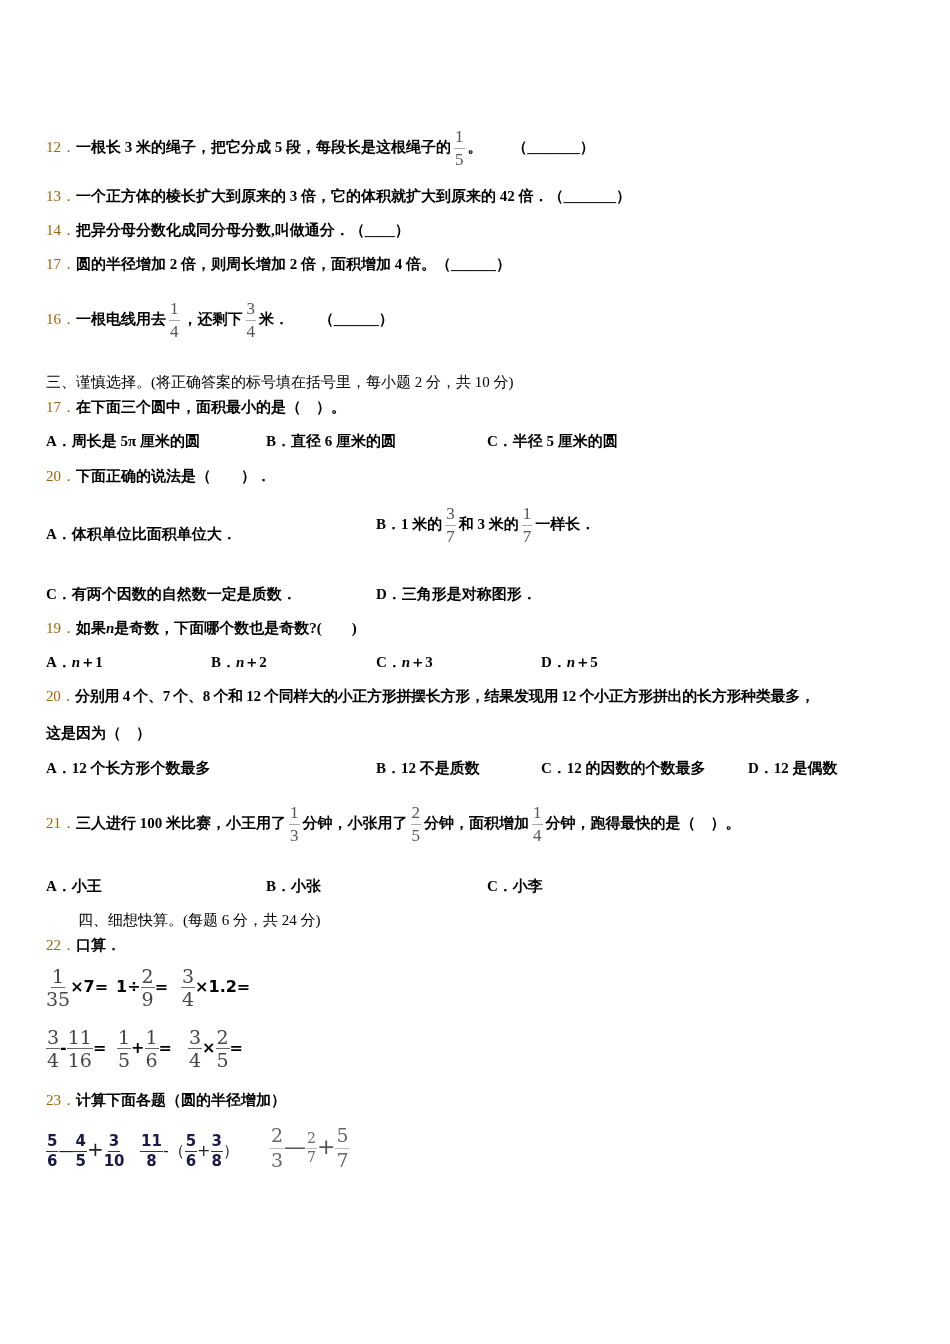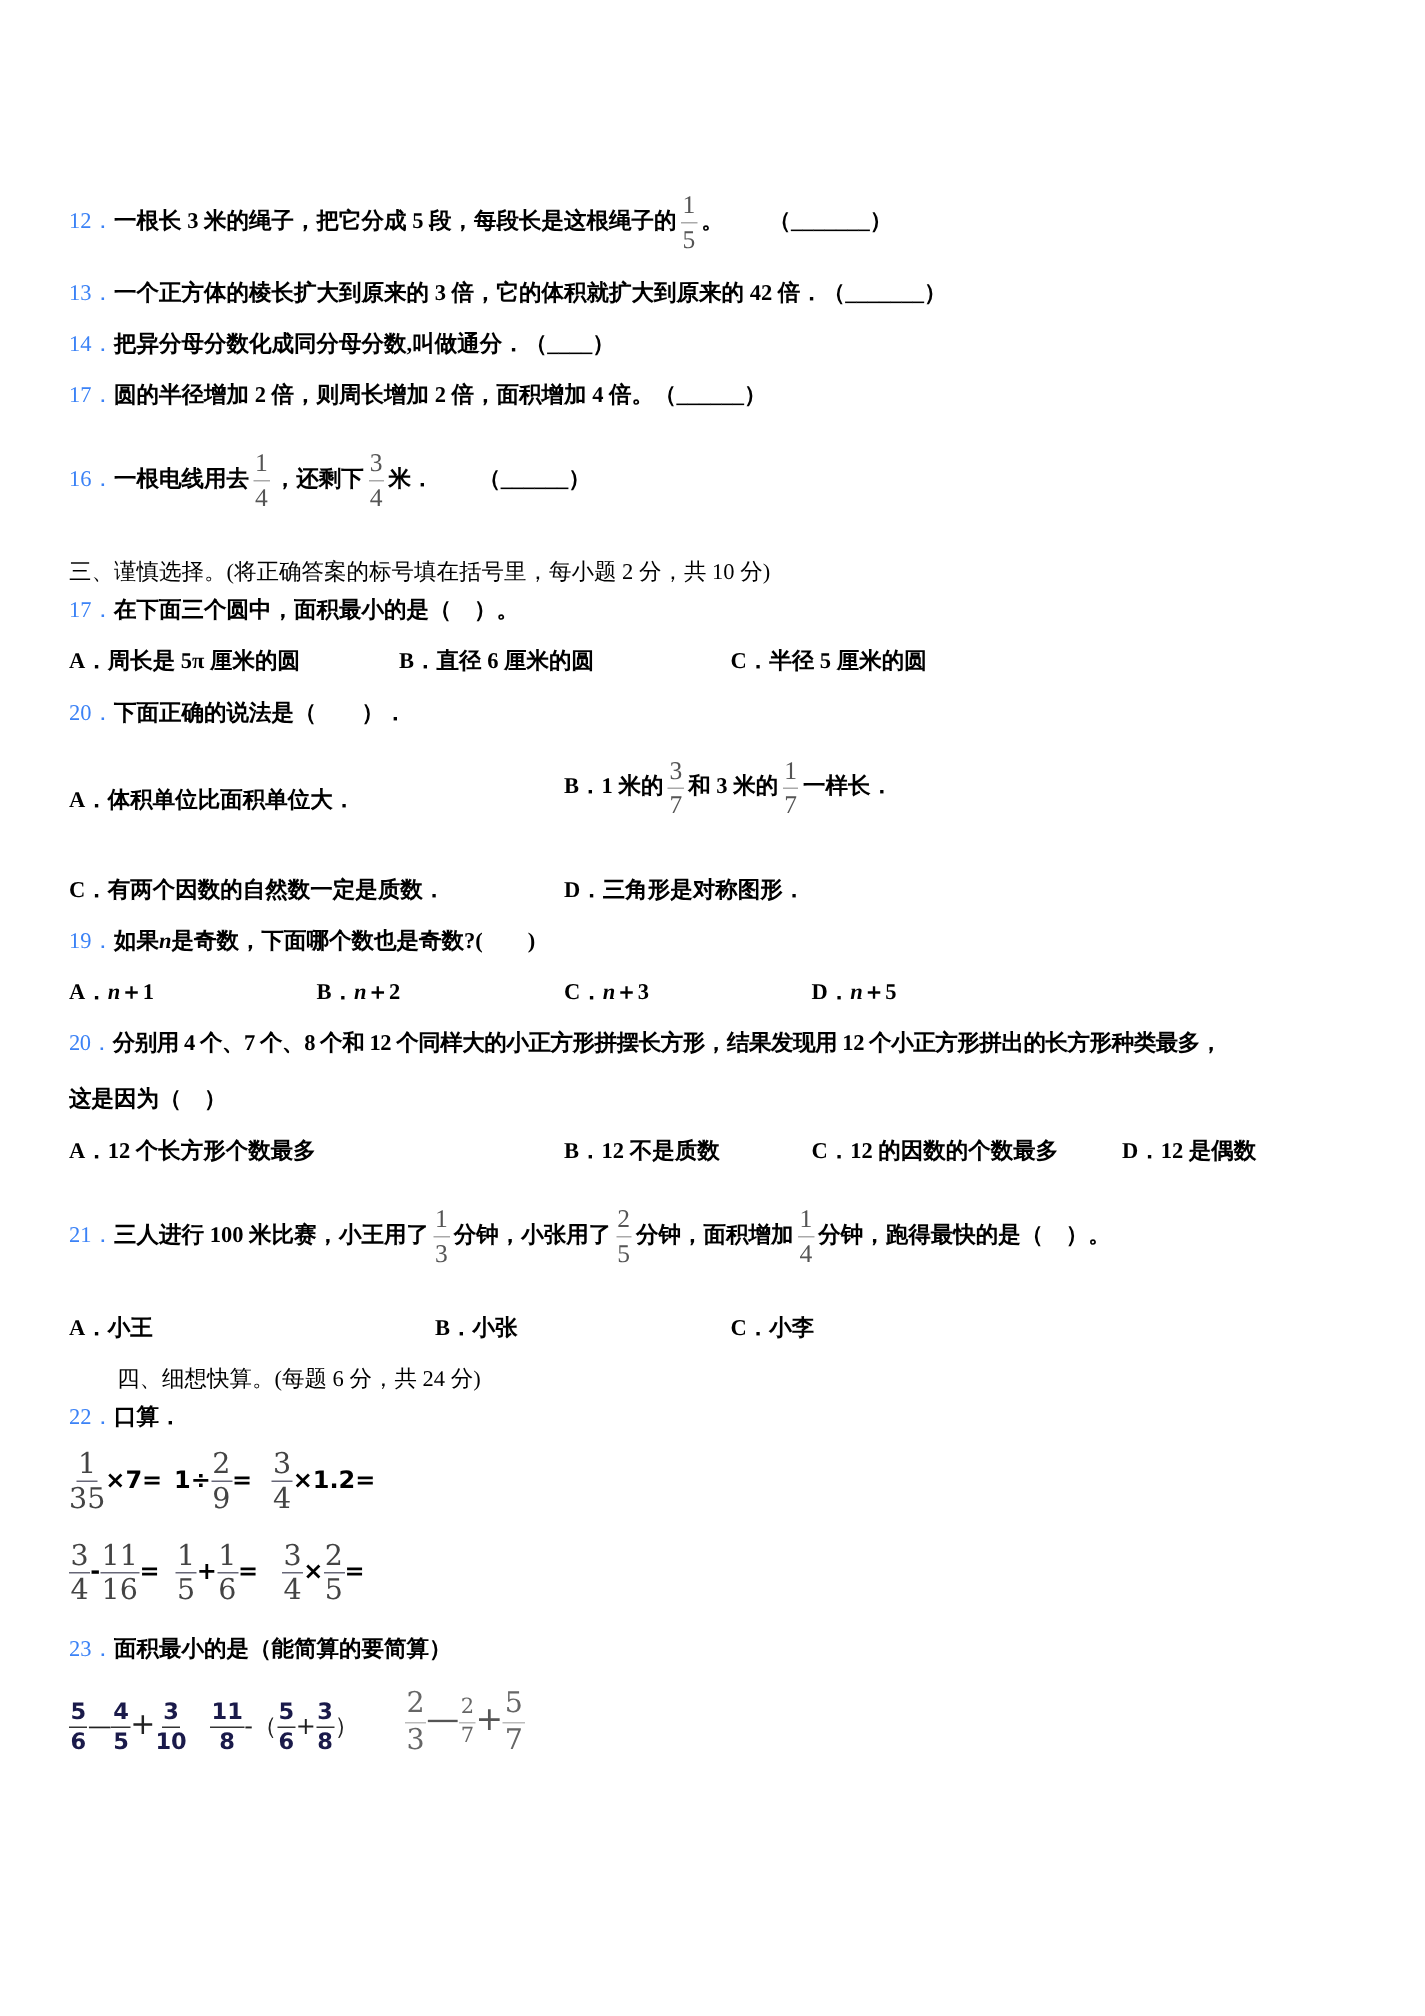--- a/index.html
+++ b/index.html
@@ -1,19 +1,19 @@
 <!DOCTYPE html>
 <html><head>
 <meta charset="utf-8">
 <style>
   html, body { margin: 0; padding: 0; background: #ffffff; }
   body { width: 950px; height: 1344px; position: relative; overflow: hidden;
          font-family: "Liberation Serif", "DejaVu Serif", serif; color: #000; }
   .line { position: absolute; left: 46px; white-space: nowrap; font-size: 15px; font-weight: bold; line-height: 20px; }
-  .num { font-weight: normal; color: #3b82f6; }
+  .num { font-weight: normal; color: #a16207; }
   .frac { display: inline-flex; flex-direction: column; align-items: center; vertical-align: middle;
           font-weight: normal; color: #555; font-size: 17px; line-height: 18px; margin: 0 3px; }
   .frac .n { padding: 0 1px 2px 1px; border-bottom: 1px solid #aaa; }
   .frac .d { padding-top: 2px; }
   .opt { position: absolute; white-space: nowrap; font-size: 15px; font-weight: bold; line-height: 20px; }
   .calc { position: absolute; white-space: nowrap; font-family: "DejaVu Sans", sans-serif; font-size: 16px; font-weight: bold; }
   .cfrac { display: inline-flex; flex-direction: column; align-items: center; vertical-align: middle;
            font-family: "DejaVu Serif", serif; color: #444; font-weight: normal; font-size: 19px; line-height: 20px; }
   .cfrac .n { border-bottom: 1.5px solid #667; padding: 0 1px 1px; }
   .cfrac .d { padding-top: 1px; }
@@ -108,21 +108,21 @@
       <span class="d">3</span>
     </span><span>分钟，小张用了</span><span class="frac">
       <span class="n">2</span>
       <span class="d">5</span>
     </span><span>分钟，面积增加</span><span class="frac">
       <span class="n">1</span>
       <span class="d">4</span>
     </span><span>分钟，跑得最快的是（　）。</span>
 </div>
 <div class="opt" style="top:876px; left:46px;">A．小王</div>
-<div class="opt" style="top:876px; left:266px;margin-left:24px;">B．小张</div>
+<div class="opt" style="top:876px; left:266px;">B．小张</div>
 <div class="opt" style="top:876px; left:487px;">C．小李</div>
 
 <div class="line" style="top:910px; font-weight:normal;margin-left:32px;">四、细想快算。(每题 6 分，共 24 分)</div>
 <div class="line" style="top:935px;">
   <span class="num">22．</span><span>口算．</span>
 </div>
 
 <div class="calc" style="top:966px; left:46px;">
   <span class="cfrac">
       <span class="n">1</span>
@@ -164,21 +164,21 @@
   <span class="cfrac">
       <span class="n">3</span>
       <span class="d">4</span>
     </span><span>×</span><span class="cfrac">
       <span class="n">2</span>
       <span class="d">5</span>
     </span><span>=</span>
 </div>
 
 <div class="line" style="top:1090px;">
-  <span class="num">23．</span><span>面积最小的是（能简算的要简算）</span>
+  <span class="num">23．</span><span>计算下面各题（圆的半径增加）</span>
 </div>
 
 <div class="calc" style="top:1133px; left:46px; font-weight:normal; color:#222;">
   <span class="bfrac">
       <span class="n">5</span>
       <span class="d">6</span>
     </span><span>—</span><span class="bfrac">
       <span class="n">4</span>
       <span class="d">5</span>
     </span><span style="font-size:20px;">+</span><span class="bfrac">

